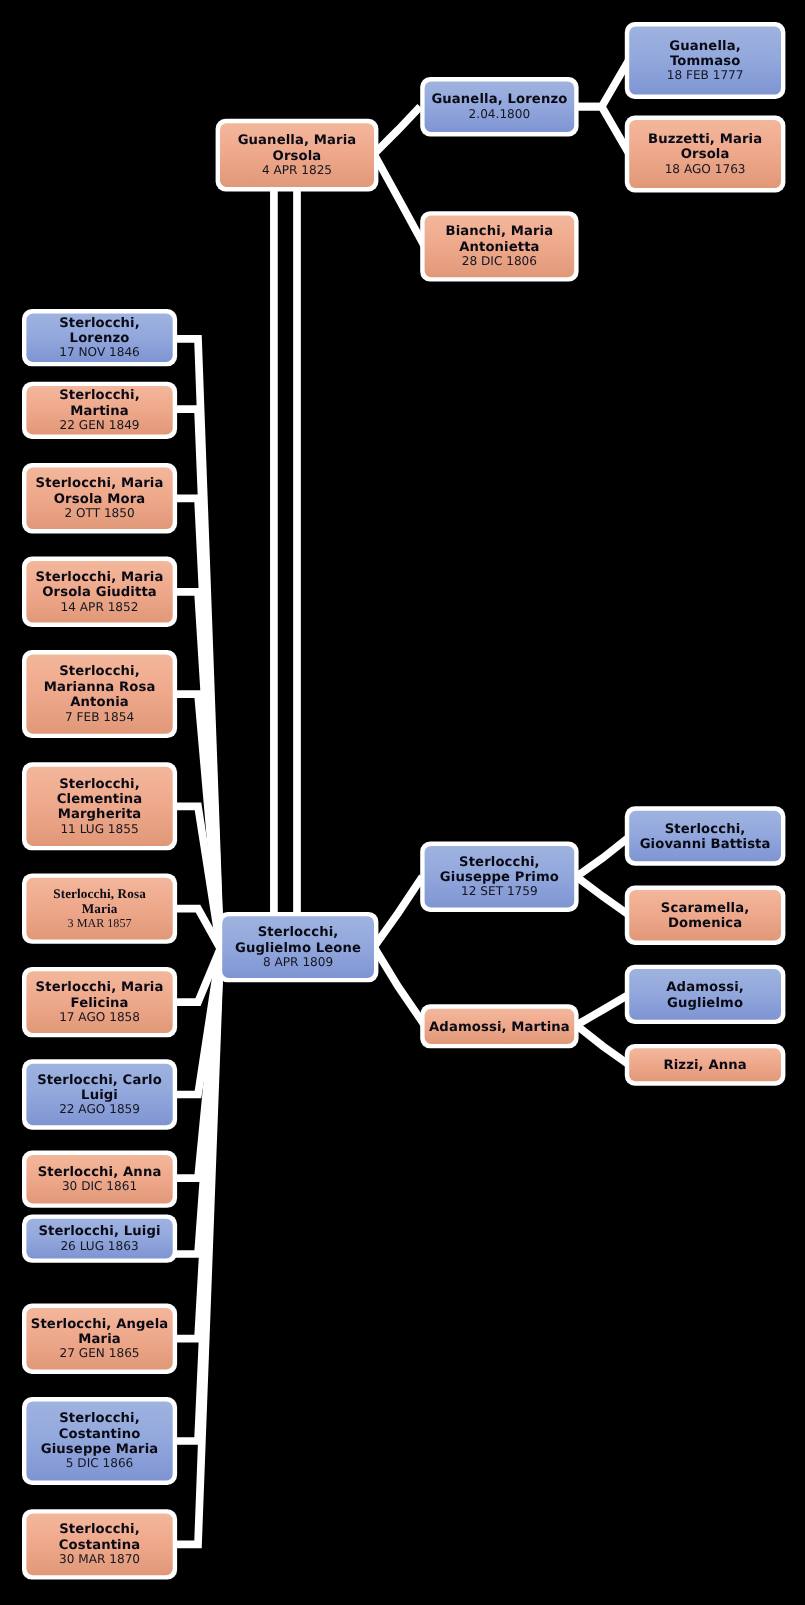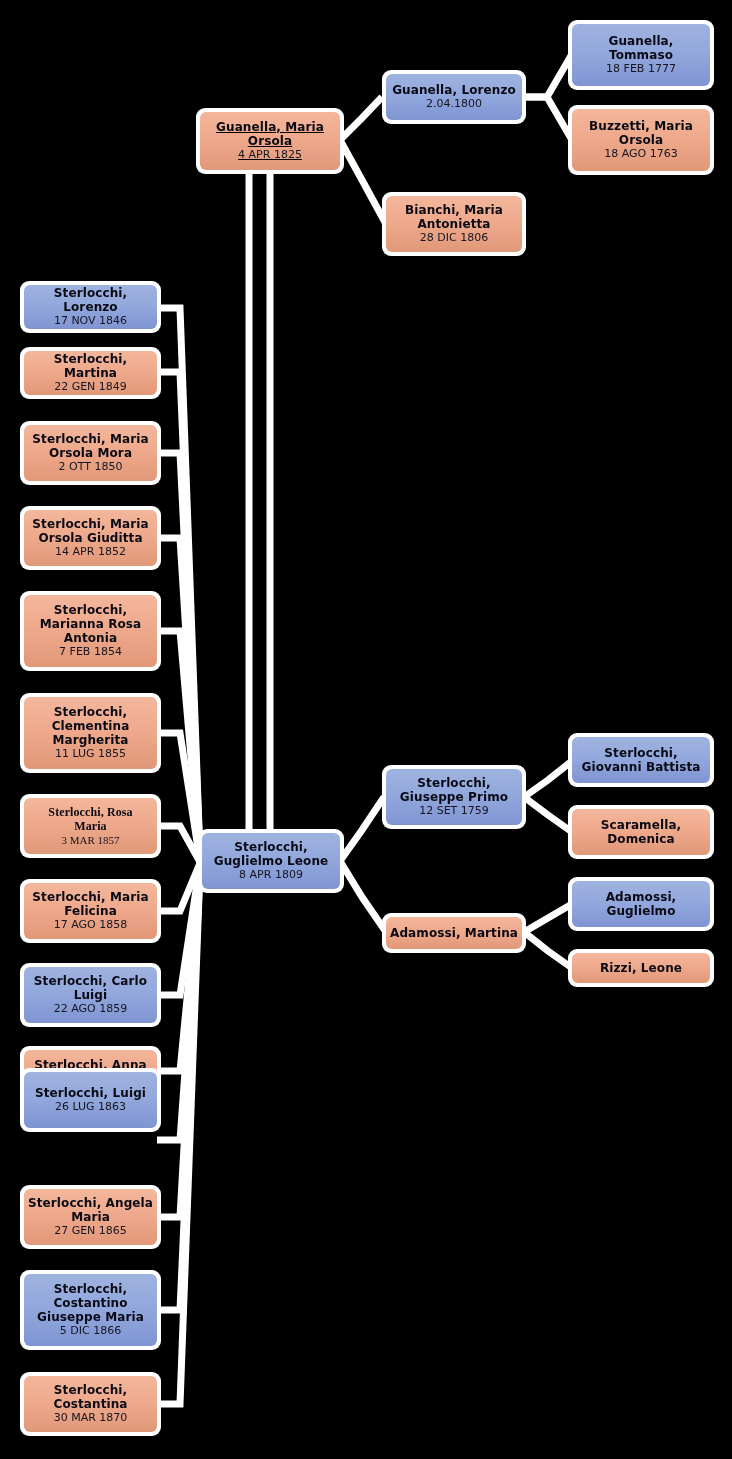--- a/index.html
+++ b/index.html
@@ -130,21 +130,21 @@
     </div>
   </div>
 
   <div class="node female" style="left:382px; top:192px; width:144px; height:64px;">
     <div class="inner">
       <div class="nm">Bianchi, Maria<br>Antonietta</div>
       <div class="dt">28 DIC 1806</div>
     </div>
   </div>
 
-  <div class="node female" style="left:196px; top:108px; width:148px; height:66px;text-decoration:underline;">
+  <div class="node female" style="left:196px; top:108px; width:148px; height:66px;">
     <div class="inner">
       <div class="nm">Guanella, Maria<br>Orsola</div>
       <div class="dt">4 APR 1825</div>
     </div>
   </div>
 
   <div class="node male" style="left:198px; top:829px; width:146px; height:64px;">
     <div class="inner">
       <div class="nm">Sterlocchi,<br>Guglielmo Leone</div>
       <div class="dt">8 APR 1809</div>
@@ -181,21 +181,21 @@
 
   <div class="node female" style="left:568px; top:805px; width:146px; height:54px;">
     <div class="inner">
       <div class="nm">Scaramella,<br>Domenica</div>
 
     </div>
   </div>
 
   <div class="node female" style="left:568px; top:949px; width:146px; height:38px;">
     <div class="inner">
-      <div class="nm">Rizzi, Leone</div>
+      <div class="nm">Rizzi, Anna</div>
 
     </div>
   </div>
 
   <div class="node male" style="left:20px; top:281px; width:141px; height:52px;">
     <div class="inner">
       <div class="nm">Sterlocchi, Lorenzo</div>
       <div class="dt">17 NOV 1846</div>
     </div>
   </div>
@@ -256,21 +256,21 @@
     </div>
   </div>
 
   <div class="node female" style="left:20px; top:1046px; width:141px; height:52px;">
     <div class="inner">
       <div class="nm">Sterlocchi, Anna</div>
       <div class="dt">30 DIC 1861</div>
     </div>
   </div>
 
-  <div class="node male" style="left:20px; top:1068px; width:141px; height:64px;">
+  <div class="node male" style="left:20px; top:1104px; width:141px; height:44px;">
     <div class="inner">
       <div class="nm">Sterlocchi, Luigi</div>
       <div class="dt">26 LUG 1863</div>
     </div>
   </div>
 
   <div class="node female" style="left:20px; top:1185px; width:141px; height:64px;">
     <div class="inner">
       <div class="nm">Sterlocchi, Angela<br>Maria</div>
       <div class="dt">27 GEN 1865</div>

